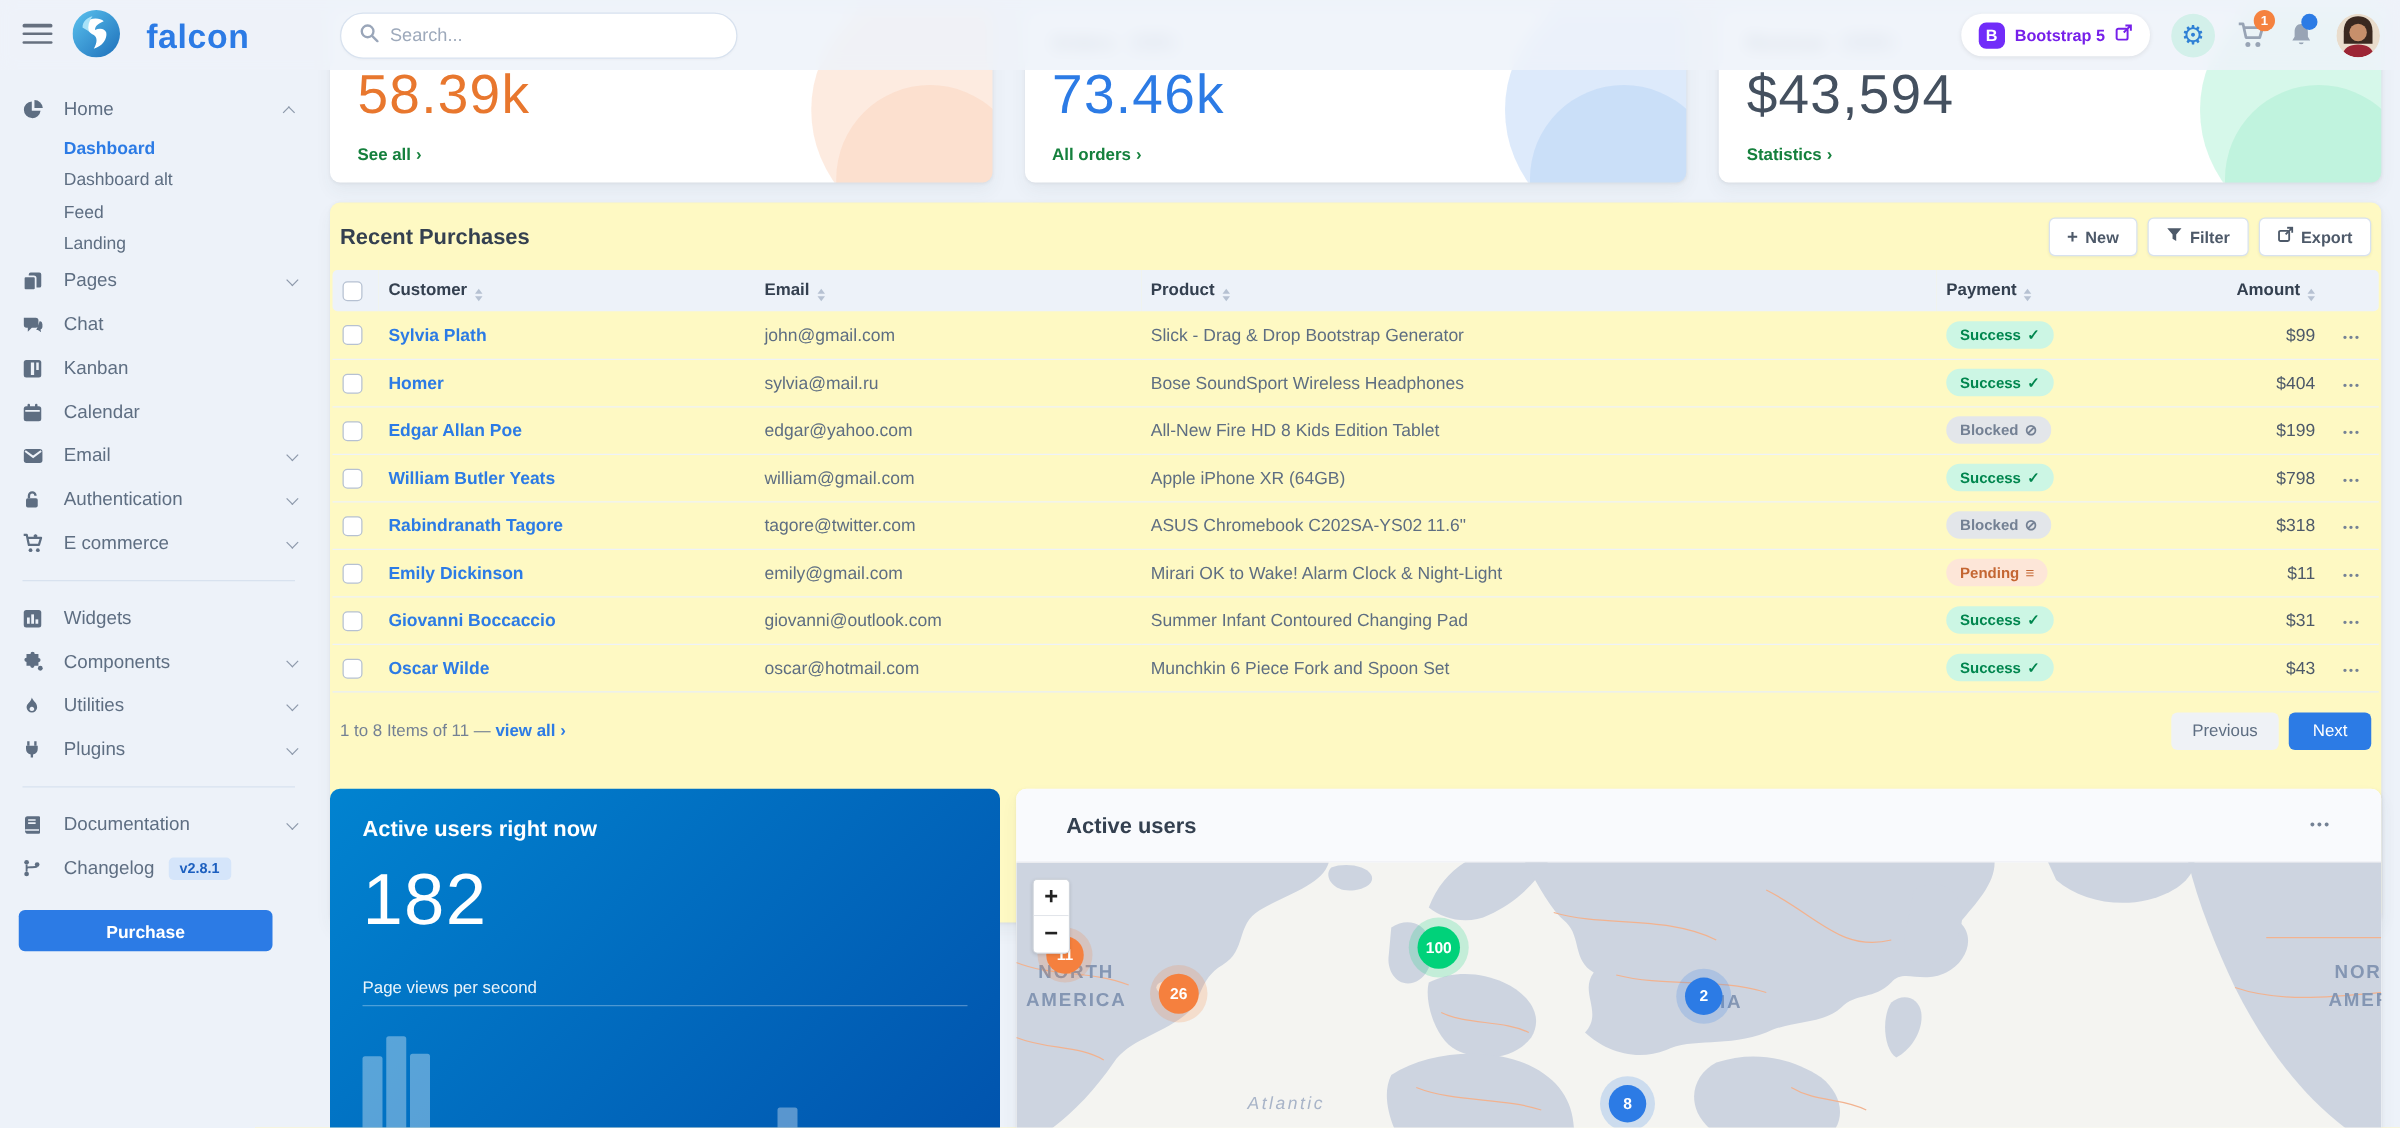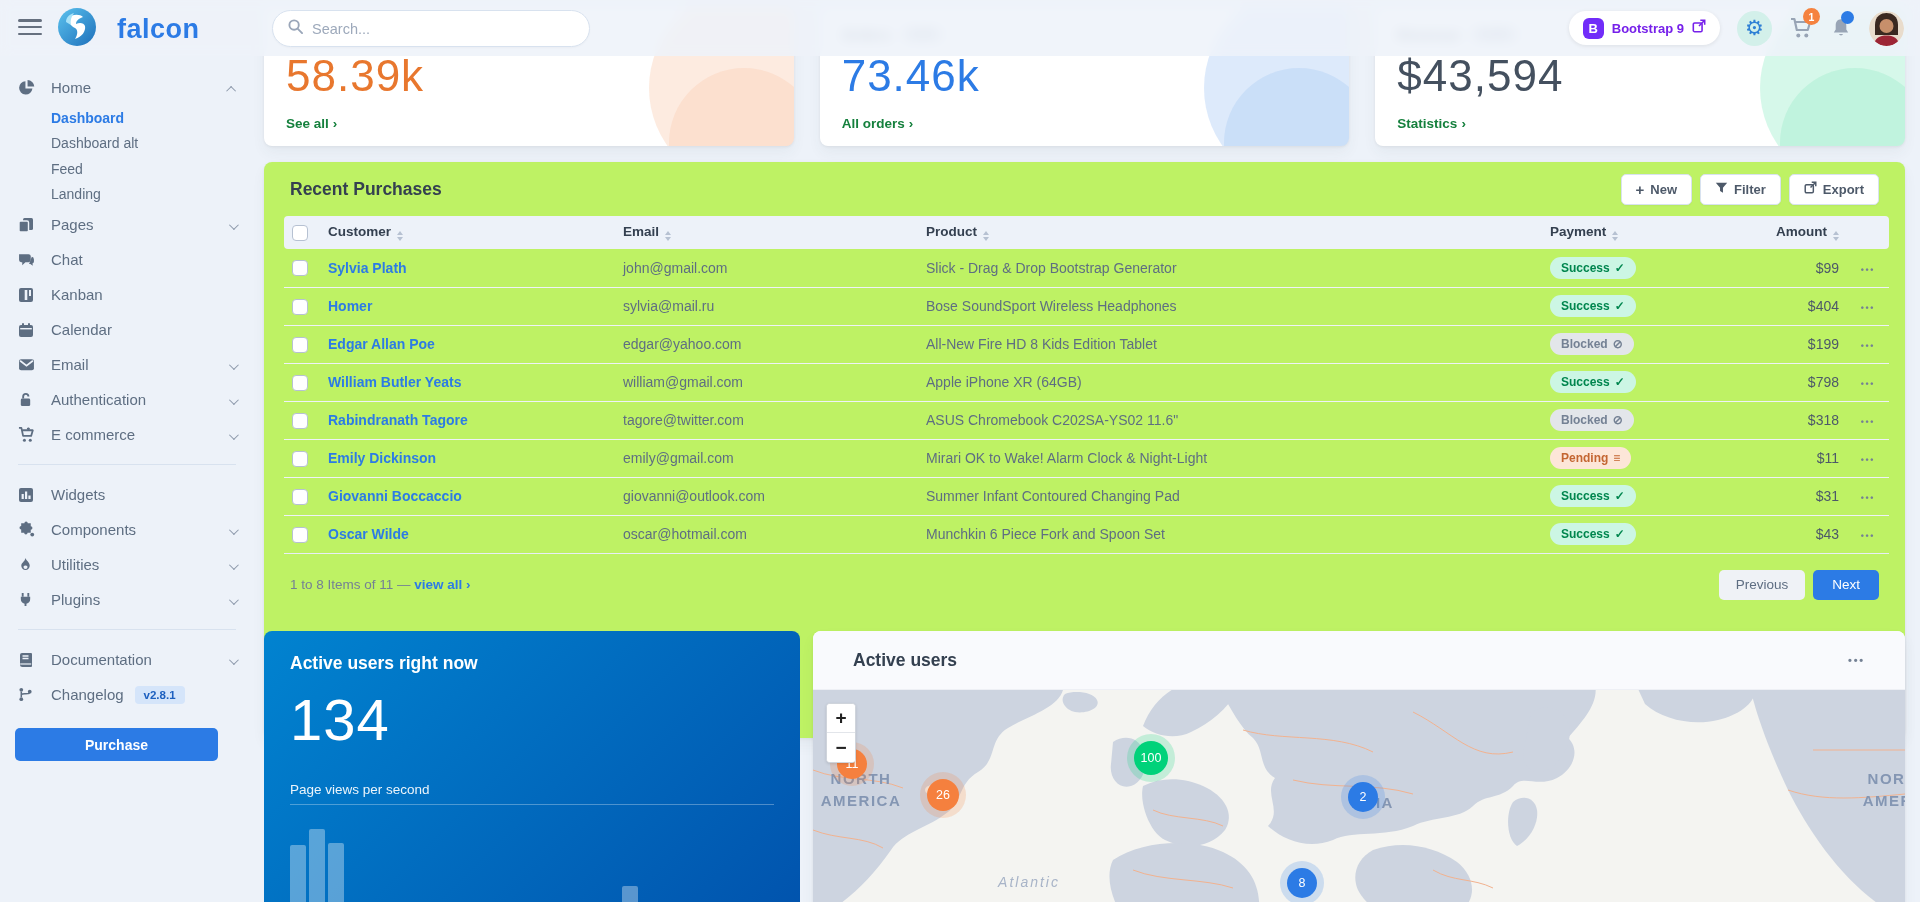--- a/index.html
+++ b/index.html
@@ -57,22 +57,22 @@
     overflow:hidden; box-shadow:0 7px 14px rgba(65,69,88,.05),0 1px 3px rgba(0,0,0,.06); }
   .stat-title-row { display:flex; align-items:center; gap:10px; font-size:15px; font-weight:600; color:#5e6e82; height:20px; }
   .stat-badge { font-size:11px; font-weight:bold; background:#e3e8f0; color:#7d899b; padding:2.5px 9px; border-radius:10px; }
   .stat-badge:empty { display:none; }
   .stat-value { font-size:44px; line-height:1; margin-top:10px; letter-spacing:1px; }
   .stat-link { position:absolute; left:22px; bottom:15px; font-size:13.5px; font-weight:600; color:#15803d;
     cursor:pointer; display:flex; align-items:center; gap:4px; }
   .blob { position:absolute; right:-55px; top:-20px; width:200px; height:200px; border-radius:50%; opacity:.16; }
   .blob.b2 { right:-25px; top:60px; width:150px; height:150px; opacity:.10; }
   
-  .purchases { position:absolute; left:264px; right:15px; top:162px; height:576px; background:#bef264; border-radius:8px;
-    padding:0 20px; box-shadow:0 7px 14px rgba(65,69,88,.05),0 1px 3px rgba(0,0,0,.06); }
+  .purchases { position:absolute; left:264px; right:15px; top:162px; height:576px; background:#fef9c3; border-radius:8px;
+    padding:0 2px; box-shadow:0 7px 14px rgba(65,69,88,.05),0 1px 3px rgba(0,0,0,.06); }
   .p-header { display:flex; align-items:center; height:54px; padding:0 6px; }
   .p-title { font-size:17.5px; font-weight:bold; color:#344050; flex:1; }
   .p-actions { display:flex; gap:8px; }
   .btn-falcon { height:31px; padding:0 14px; background:#fff; border:1px solid #d8e2ef; border-radius:5px;
     font-size:13px; font-weight:600; color:#4d5969; display:flex; align-items:center; gap:6px; cursor:pointer;
     box-shadow:0 1px 2px rgba(0,0,0,.04); font-family:"Liberation Sans",sans-serif; }
   table { width:100%; border-collapse:collapse; table-layout:fixed; }
   thead th { background:#edf2f9; height:33px; font-size:13.5px; font-weight:bold; color:#344050; text-align:left; padding:0 8px; }
   thead th:first-child { border-radius:4px 0 0 4px; width:36px; }
   thead th:nth-child(2) { width:295px; }
@@ -122,21 +122,21 @@
     border-bottom:1px solid #eef0f5; }
   .map-title { font-size:17.5px; font-weight:bold; color:#344050; flex:1; }
   .map-area { position:absolute; top:59px; left:0; right:0; height:360px; background:#f4f4f1; }
   .map-area svg.land { position:absolute; top:0; left:0; }
   .zoomctl { position:absolute; left:13px; top:13px; width:30px; border:1px solid #cfd4db; border-radius:4px;
     background:#fff; overflow:hidden; box-shadow:0 1px 3px rgba(0,0,0,.12); z-index:6; }
   .zoomctl button { display:block; width:100%; height:29px; background:#fff; border:0; font-size:19px; color:#222;
     cursor:pointer; font-family:"Liberation Sans",sans-serif; font-weight:bold; }
   .zoomctl button:first-child { border-bottom:1px solid #e2e5ea; }
   .marker { position:absolute; border-radius:50%; display:flex; align-items:center; justify-content:center;
-    color:#fff; font-weight:normal; font-size:12.5px; cursor:pointer; z-index:5; }
+    color:#fff; font-weight:bold; font-size:12.5px; cursor:pointer; z-index:5; }
   .map-label { position:absolute; color:#8496b3; font-weight:bold; letter-spacing:1.5px; font-size:15px;
     transform:translate(-50%,-50%); white-space:nowrap; z-index:2; }
   .map-label.ocean { font-style:italic; font-weight:normal; color:#a8b4c8; letter-spacing:2px; font-size:14px; }
   .map-dots { color:#748194; font-size:11px; letter-spacing:1.8px; font-weight:bold; cursor:pointer; }
 </style>
 </head>
 <body>
 
 <div class="stats">
   <div class="stat-card">
@@ -206,21 +206,21 @@
       <svg width="15" height="15" viewBox="0 0 16 16">
           <circle cx="6.5" cy="6.5" r="5" fill="none" stroke="#9aa6b9" stroke-width="2"></circle>
           <line x1="10.5" y1="10.5" x2="15" y2="15" stroke="#9aa6b9" stroke-width="2" stroke-linecap="round"></line>
         </svg>
     </span>
     <input type="text" placeholder="Search..." style="">
   </div>
   <div class="nav-right">
     <div class="bs-pill">
       <span class="bs-logo">B</span>
-      <span class="bs-label">Bootstrap 9</span>
+      <span class="bs-label">Bootstrap 5</span>
       <span>
         <svg width="14" height="14" viewBox="0 0 16 16">
             <rect x="1.5" y="4.5" width="10" height="10" rx="1.5" fill="none" stroke="#7620ea" stroke-width="1.8"></rect>
             <path d="M8 8 L14.5 1.5 M9.5 1.5 h5 v5" fill="none" stroke="#7620ea" stroke-width="1.8"></path>
           </svg>
       </span>
     </div>
     <div class="gear-wrap">⚙</div>
     <div class="icon-btn">
       <svg width="24" height="24" viewBox="0 0 24 24">
@@ -543,21 +543,21 @@
   <div class="p-footer">
     <div class="summary"><span>1 to 8 Items of 11 — </span><a><span>view all</span> <span>›</span></a></div>
     <button class="btn-prev">Previous</button>
     <button class="btn-next">Next</button>
   </div>
 </div>
 
 <div class="bottom">
   <div class="active-card">
     <div class="an-title">Active users right now</div>
-    <div class="an-count">134</div>
+    <div class="an-count">182</div>
     <div class="an-sub">Page views per second</div>
     <div class="an-divider"></div>
     <div id="an-bars">
         <div class="an-bar" style="left: 26px; top: 214px; height: 147px;"></div>
         <div class="an-bar" style="left: 45px; top: 198px; height: 163px;"></div>
         <div class="an-bar" style="left: 64px; top: 212px; height: 149px;"></div>
         <div class="an-bar" style="left: 358px; top: 255px; height: 106px;"></div>
       </div>
   </div>
   <div class="map-card">

